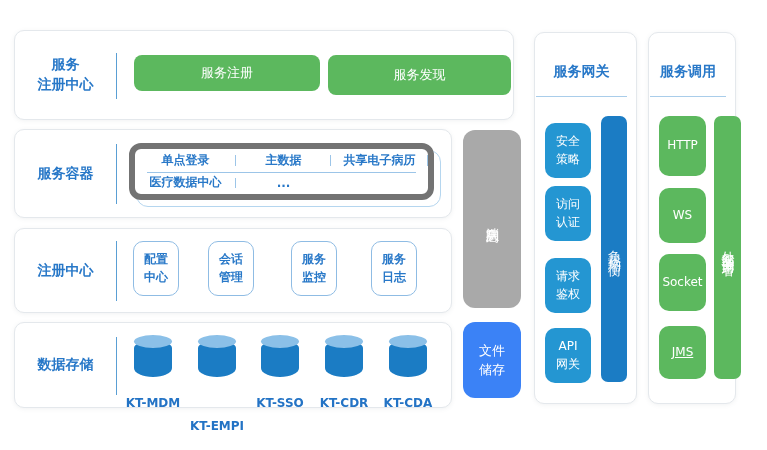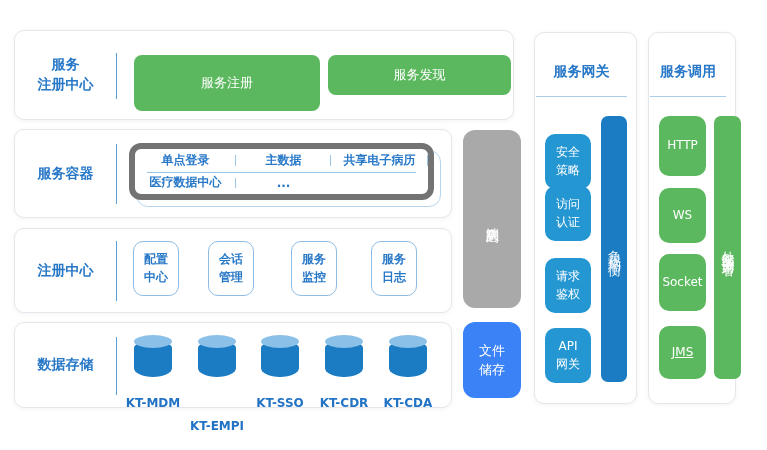--- a/index.html
+++ b/index.html
@@ -100,21 +100,21 @@
 <body>
 
 <div class="canvas">
 
   <section class="panel" style="left:14px; top:30px; width:500px; height:90px;">
     <div class="plabel">
       <span>服务</span>
       <span>注册中心</span>
     </div>
     <div class="vdiv" style="left:101px; top:22px; height:46px;"></div>
-    <div class="gbtn" style="left:119px; top:24px; width:186px; height:56px;">服务注册</div>
+    <div class="gbtn" style="left:119px; top:24px; width:186px; height:36px;">服务注册</div>
     <div class="gbtn" style="left:313px; top:24px; width:183px; height:40px;">服务发现</div>
   </section>
 
   <section class="panel" style="left:14px; top:129px; width:438px; height:89px;">
     <div class="plabel">
       <span>服务容器</span>
     </div>
     <div class="vdiv" style="left:101px; top:14px; height:60px;"></div>
     <div class="stackbox">
       <div class="back"></div>
@@ -181,21 +181,21 @@
   <div class="grayblock" style="left:463px; top:130px; width:58px; height:178px; background:#a9a9a9;">
     <span class="vtext ls1">消息队列</span>
   </div>
   <div class="grayblock" style="left:463px; top:322px; width:58px; height:76px; background:#3b82f6; flex-direction:column; font-size:13px; line-height:1.5;">
     <span>文件</span>
     <span>储存</span>
   </div>
 
   <section class="panel" style="left:534px; top:32px; width:103px; height:372px;">
     <div class="ptitle">服务网关</div>
-    <div class="gwbox" style="top:101px;">
+    <div class="gwbox" style="top:90px;">
       <span>安全</span>
       <span>策略</span>
     </div>
     <div class="gwbox" style="top:153px;">
       <span>访问</span>
       <span>认证</span>
     </div>
     <div class="gwbox" style="top:225px;">
       <span>请求</span>
       <span>鉴权</span>

